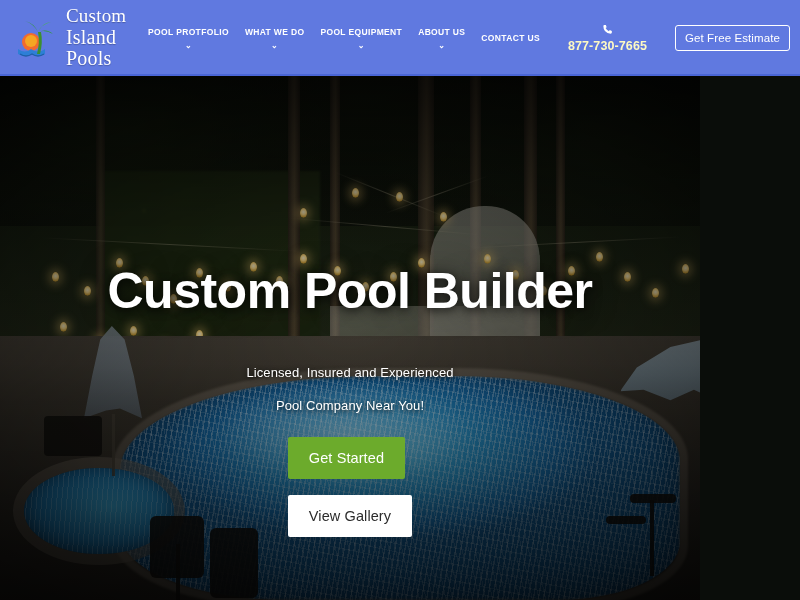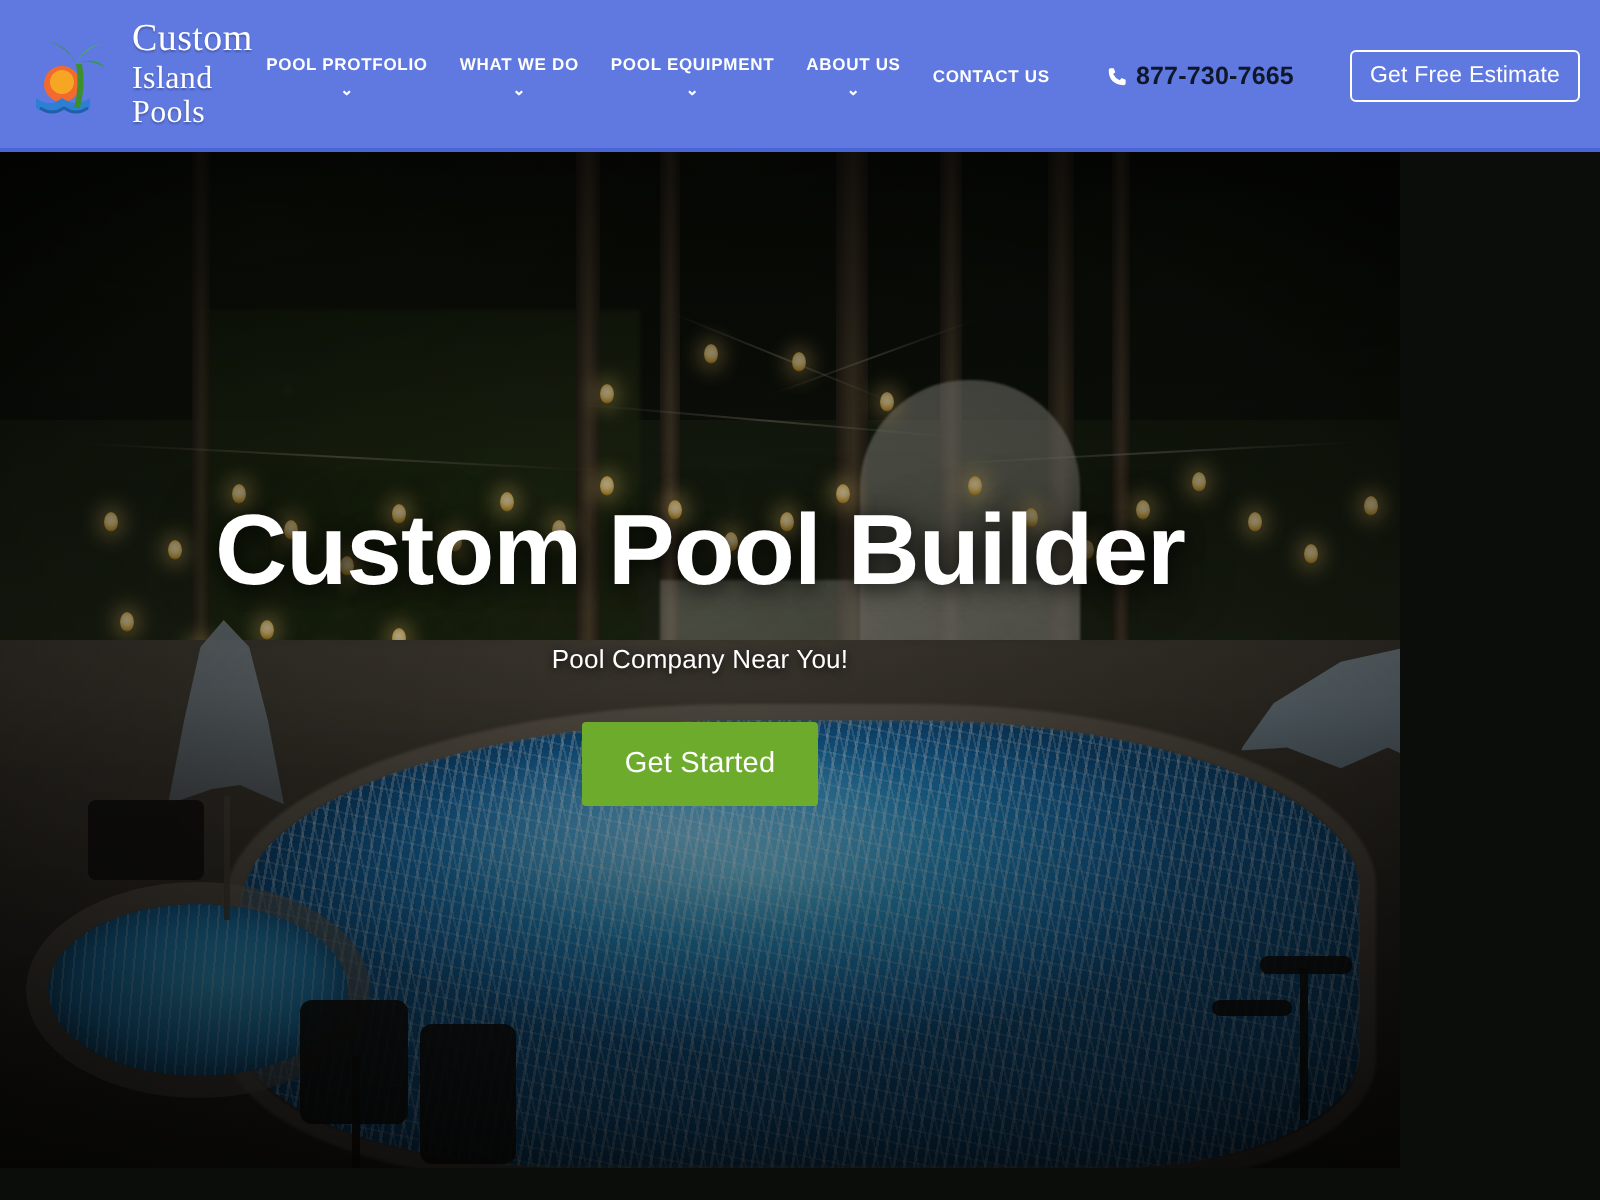--- a/index.html
+++ b/index.html
@@ -26,58 +26,58 @@
   
   #brand { display:flex; align-items:center; margin-left:14px; }
   .brand-mark { width:46px; height:52px; position:relative; flex:none; }
   .brand-text { margin-left:6px; line-height:1.08; }
   .brand-text span {
     display:block; color:#ffffff;
     font-family:"Liberation Serif", serif;
     font-size:19px; letter-spacing:.2px;
     text-shadow:0 1px 1px rgba(0,0,0,.25);
   }
-  .brand-text span.l2 { font-size:16px; }
+  .brand-text span.l2 { font-size:20px; }
 
   
   #nav {
     display:flex; align-items:center;
     margin-left:auto; margin-right:10px;
     gap:16px;
   }
   .nav-item {
     display:flex; align-items:center; gap:4px;
     color:#fff; font-size:8.5px; font-weight:bold;
     letter-spacing:.35px; white-space:nowrap;
     cursor:pointer; text-transform:uppercase;flex-direction:column;
   }
   .nav-item .chev {
     display:inline-block; font-size:8px; line-height:1;
     transform:translateY(.5px);
   }
   #phone {
     display:flex; align-items:center; gap:4px;
-    color:#0f172a; font-size:12.5px; font-weight:bold;
+    color:#fef9c3; font-size:12.5px; font-weight:bold;
     letter-spacing:.1px; white-space:nowrap;
-    margin-left:12px; cursor:pointer;
+    margin-left:12px; cursor:pointer;flex-direction:column;
   }
   #phone svg { flex:none; }
   #estimate-btn {
     margin-left:12px;
     border:1px solid #ffffff;
     border-radius:3px;
     color:#fff; background:transparent;
     font-size:11.5px; letter-spacing:.1px;
     padding:6px 9px; white-space:nowrap;
     cursor:pointer; font-family:"Liberation Sans", sans-serif;
   }
 
   
   #hero {
-    position:absolute; top:60px; left:0;
+    position:absolute; top:76px; left:0;
     width:700px; height:524px;
     overflow:hidden;
     background:#0b0f0c;
   }
   #hero-scene { position:absolute; inset:0; }
 
   
   .layer { position:absolute; }
 
   
@@ -423,18 +423,20 @@
     <div class="stool" style="left:650px; top:424px; width:4px;  height:76px;"></div>
     <div class="stool" style="left:700px; top:404px; width:44px; height:9px;  border-radius:4px;"></div>
     <div class="stool" style="left:718px; top:410px; width:4px;  height:80px;"></div>
     <div class="stool" style="left:606px; top:440px; width:40px; height:8px;  border-radius:4px;"></div>
 
     <div id="vignette"></div>
   </div>
 
   <div id="hero-copy">
     <h1 id="hero-title">Custom Pool Builder</h1>
+    <p class="hero-sub" id="sub1">Licensed, Insured and Experienced</p>
     <p class="hero-sub" id="sub2">Pool Company Near You!</p>
     <div id="cta-row">
       <button id="btn-started">Get Started</button>
+      <button id="btn-gallery">View Gallery</button>
     </div>
   </div>
 </section>
 
 </body></html>

